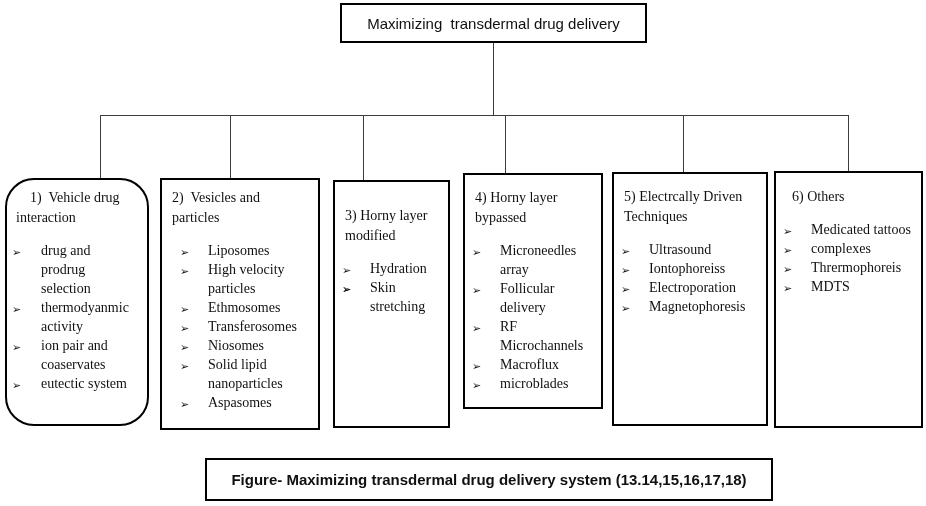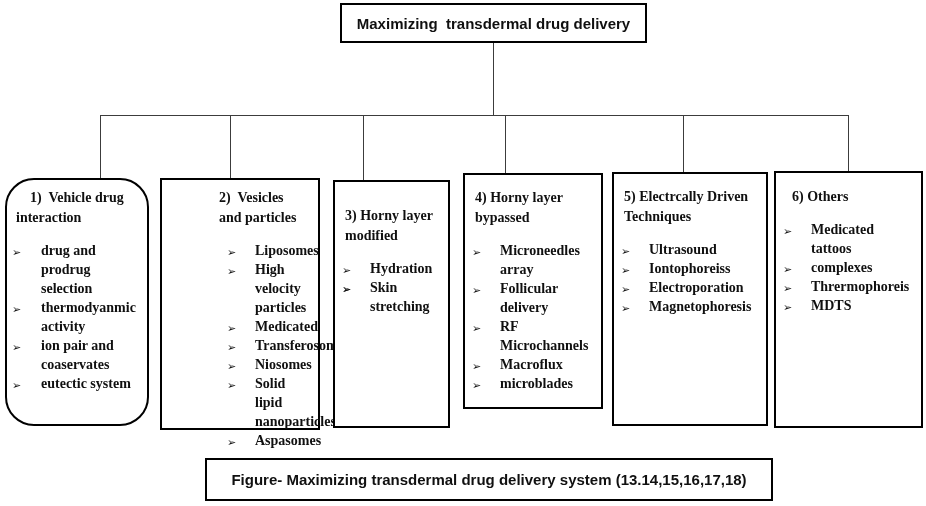--- a/index.html
+++ b/index.html
@@ -10,21 +10,20 @@
     background: #ffffff;
     font-family: "Liberation Serif", serif;
     color: #101010;
     overflow: hidden;
   }
   .nodebox {
     position: absolute;
     box-sizing: border-box;
     border: 2px solid #000000;
     background: #ffffff;
-    font-weight: bold;
   }
   
   .title-box {
     left: 340px; top: 3px; width: 307px; height: 40px;
     display: flex; align-items: center; justify-content: center;
     font-family: "Liberation Sans", sans-serif;
     font-size: 15px;
     white-space: pre;
   }
   
@@ -33,21 +32,21 @@
   .hline { left: 100px; top: 115px; width: 749px; height: 1px; }
   .drop1 { left: 100px; top: 115px; width: 1px; height: 63px; }
   .drop2 { left: 230px; top: 115px; width: 1px; height: 63px; }
   .drop3 { left: 363px; top: 115px; width: 1px; height: 65px; }
   .drop4 { left: 505px; top: 115px; width: 1px; height: 58px; }
   .drop5 { left: 683px; top: 115px; width: 1px; height: 57px; }
   .drop6 { left: 848px; top: 115px; width: 1px; height: 56px; }
   
   .cat { font-size: 14px; }
   .b1 { left: 5px;   top: 178px; width: 144px; height: 248px; padding-top: 8px; border-radius: 29px; }
-  .b2 { left: 160px; top: 178px; width: 160px; height: 252px; padding-top: 8px; padding-left: 47px; }
+  .b2 { left: 160px; top: 178px; width: 160px; height: 252px; padding-top: 8px; }
   .b3 { left: 333px; top: 180px; width: 117px; height: 248px; padding-top: 24px; }
   .b4 { left: 463px; top: 173px; width: 140px; height: 236px; padding-top: 13px; }
   .b5 { left: 612px; top: 172px; width: 156px; height: 254px; padding-top: 13px; }
   .b6 { left: 774px; top: 171px; width: 149px; height: 257px; padding-top: 14px; }
   .cat .heading {
     line-height: 20px;
     padding: 0 10px 0 10px;
     margin-bottom: 13px;
     white-space: pre-wrap;
   }
@@ -107,21 +106,21 @@
       <li><span class="bullet">➢</span><span>ion pair and coaservates</span></li>
       <li><span class="bullet">➢</span><span>eutectic system</span></li>
     </ul>
   </div>
 
   <div class="nodebox cat b2">
     <div class="heading">2)  Vesicles and particles</div>
     <ul>
       <li><span class="bullet">➢</span><span>Liposomes</span></li>
       <li><span class="bullet">➢</span><span>High velocity particles</span></li>
-      <li><span class="bullet">➢</span><span>Medicated</span></li>
+      <li><span class="bullet">➢</span><span>Ethmosomes</span></li>
       <li><span class="bullet">➢</span><span>Transferosomes</span></li>
       <li><span class="bullet">➢</span><span>Niosomes</span></li>
       <li><span class="bullet">➢</span><span>Solid lipid nanoparticles</span></li>
       <li><span class="bullet">➢</span><span>Aspasomes</span></li>
     </ul>
   </div>
 
   <div class="nodebox cat b3">
     <div class="heading">3) Horny layer modified</div>
     <ul>

